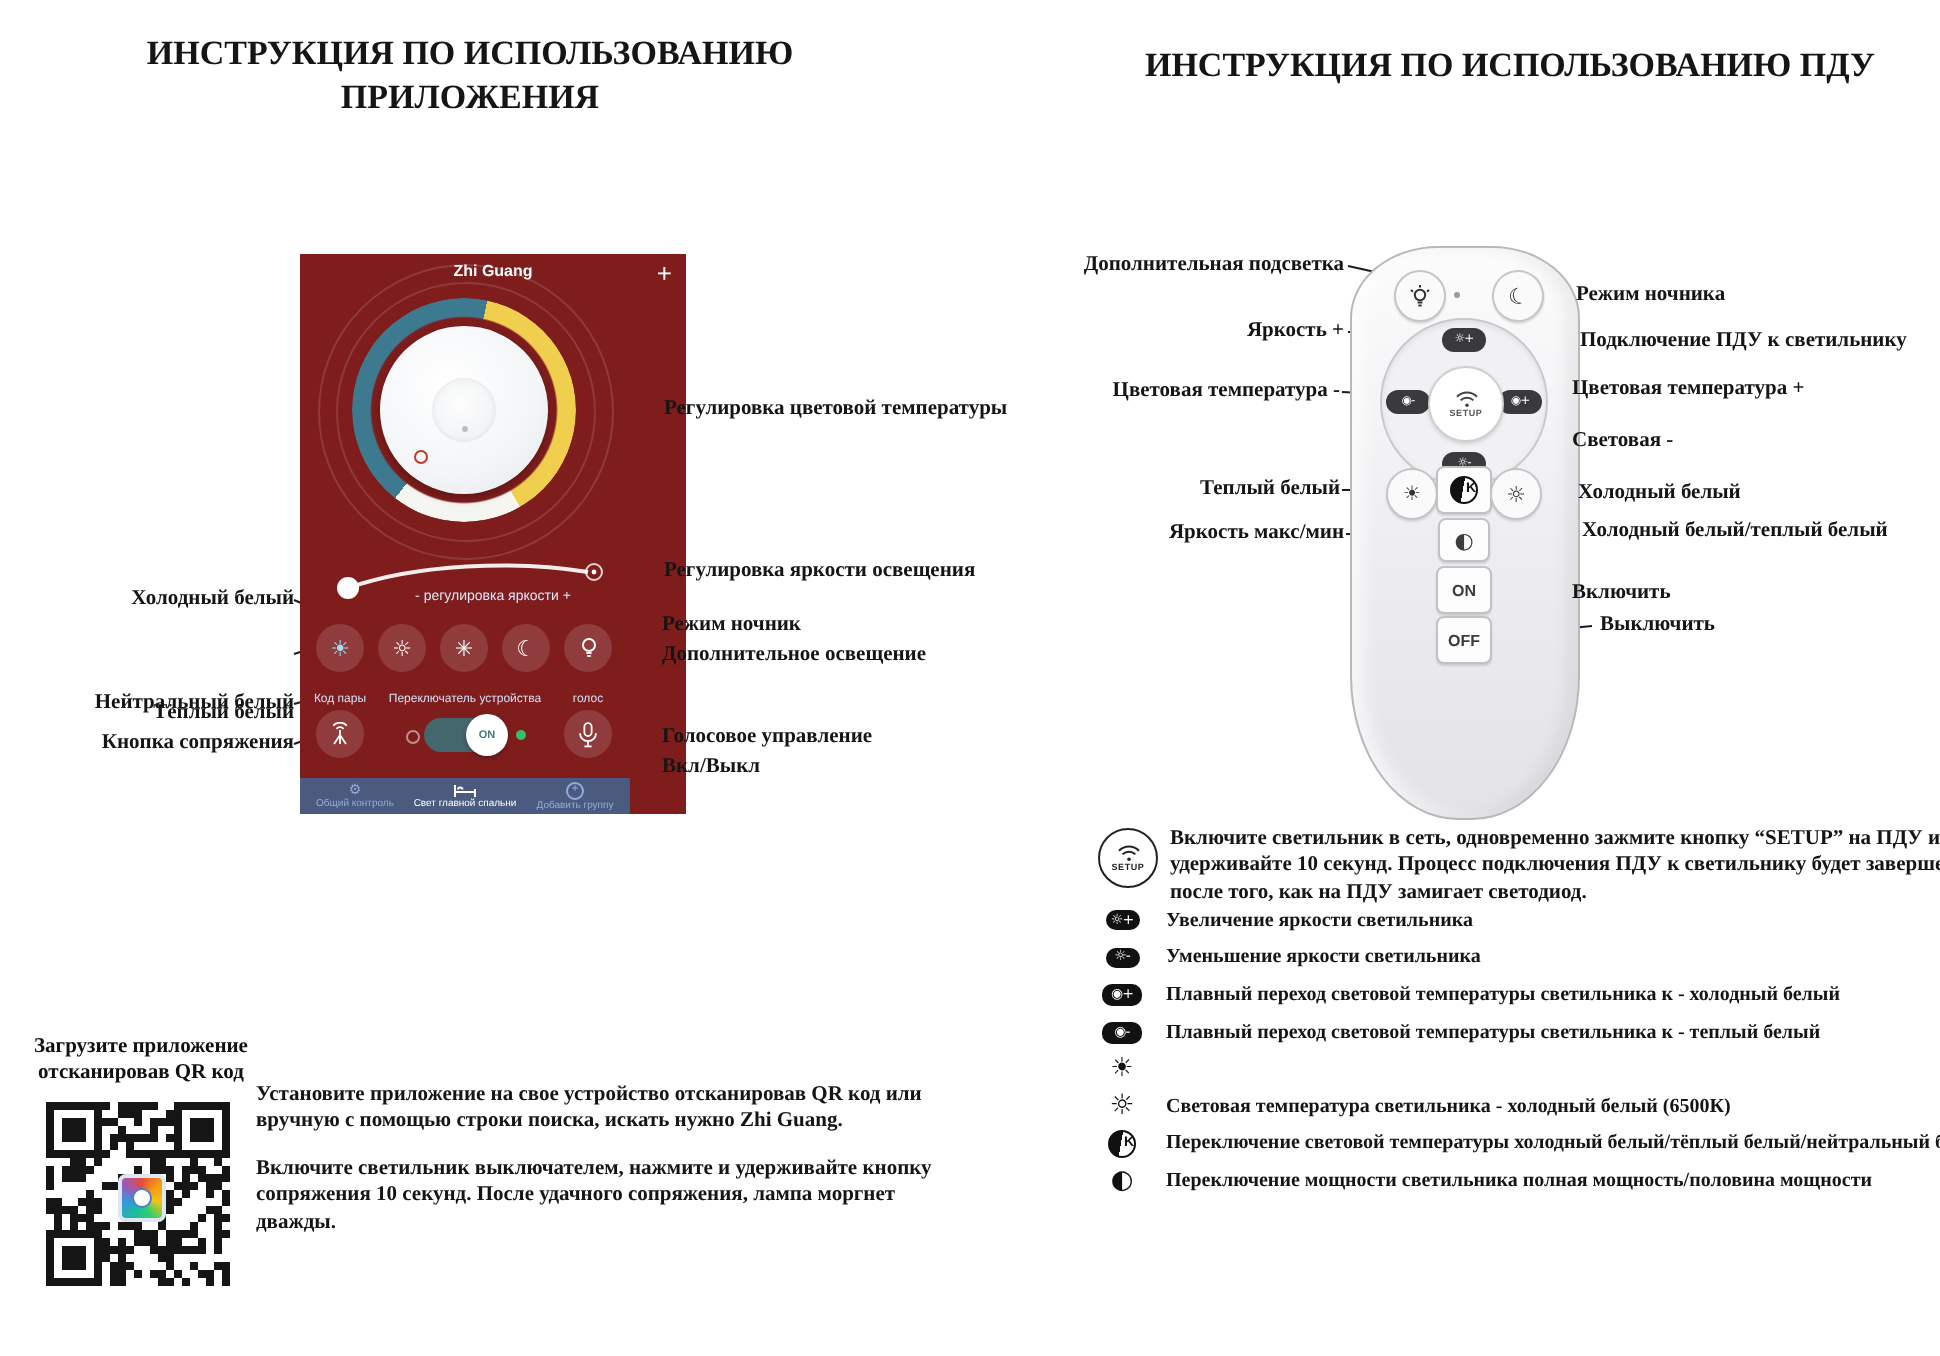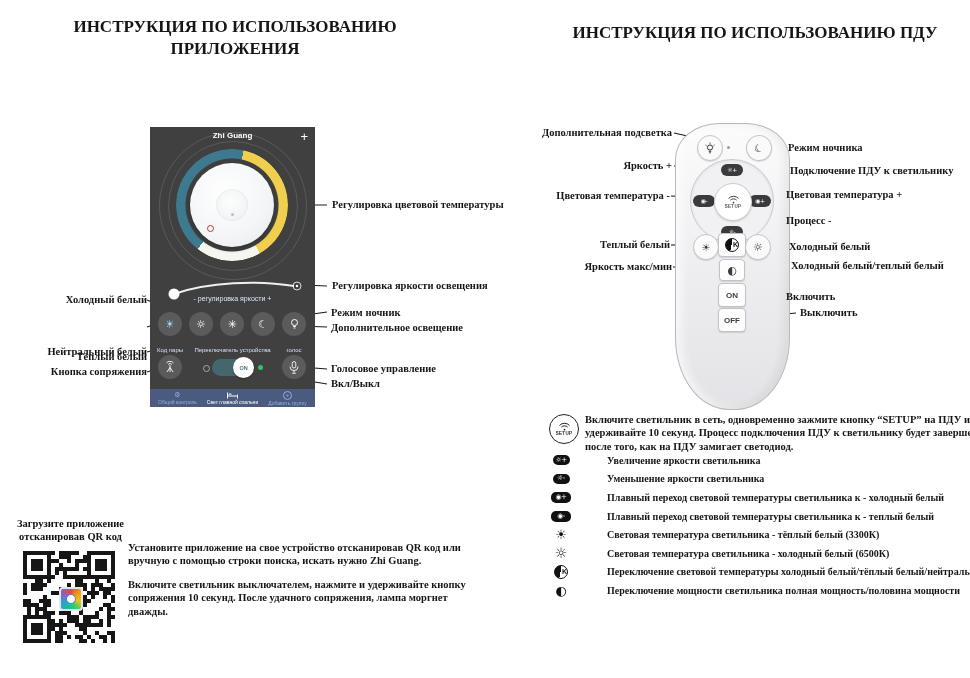--- a/index.html
+++ b/index.html
@@ -8,21 +8,21 @@
   .abs{position:absolute;}
   
   .doc-title{position:absolute;font-weight:bold;font-size:17px;line-height:1.3;text-align:center;color:#151515;}
   
   .callout{position:absolute;font-weight:bold;font-size:10.5px;line-height:1;white-space:nowrap;color:#151515;}
   .callout.ra{}
   
   #lines{position:absolute;left:0;top:0;pointer-events:none;}
   #lines line{stroke:#1c1c1c;stroke-width:1.1;}
   
-  .app{position:absolute;left:150px;top:127px;width:165px;height:280px;background:#404040;overflow:hidden;
+  .app{position:absolute;left:150px;top:127px;width:193px;height:280px;background:#7f1d1d;overflow:hidden;
        font-family:"Liberation Sans",sans-serif;}
   .app-header{position:absolute;left:0;top:4px;width:100%;text-align:center;color:#fff;font-size:8px;font-weight:bold;}
   .app-plus{position:absolute;right:7px;top:2px;color:#fff;font-size:13px;font-weight:300;}
   .dial-halo{position:absolute;border:1px solid rgba(255,255,255,.13);border-radius:50%;}
   .dial-ring{position:absolute;left:26px;top:22px;width:112px;height:112px;border-radius:50%;
      background:conic-gradient(from 0deg,#3d7a8f 0 12deg,#f0cf4e 12deg 150deg,#f5f5f2 150deg 218deg,#3d7a8f 218deg 360deg);
      -webkit-mask:radial-gradient(circle,transparent 46px,#000 47px);
      mask:radial-gradient(circle,transparent 46px,#000 47px);}
   .dial-face{position:absolute;left:40px;top:36px;width:84px;height:84px;border-radius:50%;
      background:radial-gradient(circle at 40% 35%,#ffffff 0%,#f3f5f7 60%,#e4e8ec 100%);
@@ -72,21 +72,21 @@
   .hk{width:12px;height:12px;border-radius:50%;border:1px solid #111;
      background:linear-gradient(100deg,#111 46%,#fff 46%);position:relative;}
   .hk span{position:absolute;right:0px;top:1px;font:bold 7px "Liberation Sans",sans-serif;color:#111;line-height:10px;}
   
   .note-icon{position:absolute;left:549px;top:414px;width:28px;height:28px;border:1.5px solid #222;border-radius:50%;
      display:flex;flex-direction:column;align-items:center;justify-content:center;gap:0px;background:#fff;}
   .note-text{position:absolute;left:585px;top:413px;width:402px;font-size:10.5px;font-weight:bold;line-height:1.28;color:#151515;}
   .legend{position:absolute;left:548px;top:451px;width:420px;display:flex;flex-direction:column;}
   .lrow{display:flex;align-items:center;height:18.6px;gap:9px;}
   .lico{width:26px;display:flex;align-items:center;justify-content:center;flex:0 0 26px;}
-  .ltxt{font-size:10px;font-weight:bold;white-space:nowrap;color:#151515;margin-left:24px;}
+  .ltxt{font-size:10px;font-weight:bold;white-space:nowrap;color:#151515;}
   .bpill{background:#111;color:#fff;border-radius:5px;display:flex;align-items:center;justify-content:center;
      font-size:7px;line-height:1;letter-spacing:-.5px;font-family:"DejaVu Sans",sans-serif;}
   .bpill.sm{width:17px;height:10px;}
   .bpill.lg{width:20px;height:11px;}
   .sun-f{font-size:13px;line-height:1;font-family:"DejaVu Sans",sans-serif;color:#111;}
   .sun-o{font-size:14px;line-height:1;font-family:"DejaVu Sans",sans-serif;color:#111;}
   .halfc{font-size:13px;line-height:1;font-family:"DejaVu Sans",sans-serif;color:#111;}
   
   .qr-caption{position:absolute;left:8px;top:517px;width:125px;text-align:center;font-size:10.5px;font-weight:bold;line-height:1.25;}
   .qr{position:absolute;left:23px;top:551px;width:92px;height:92px;background:#fff;}
@@ -272,21 +272,21 @@
 
   <div class="callout ra" style="right:298px;top:128px;">Дополнительная подсветка</div>
   <div class="callout ra" style="right:298px;top:161px;">Яркость +</div>
   <div class="callout ra" style="right:300px;top:191px;">Цветовая температура -</div>
   <div class="callout ra" style="right:300px;top:240px;">Теплый белый</div>
   <div class="callout ra" style="right:298px;top:262px;">Яркость макс/мин</div>
 
   <div class="callout" style="left:788px;top:143px;">Режим ночника</div>
   <div class="callout" style="left:790px;top:166px;">Подключение ПДУ к светильнику</div>
   <div class="callout" style="left:786px;top:190px;">Цветовая температура +</div>
-  <div class="callout" style="left:786px;top:216px;">Процесс -</div>
+  <div class="callout" style="left:786px;top:216px;">Световая -</div>
   <div class="callout" style="left:789px;top:242px;">Холодный белый</div>
   <div class="callout" style="left:791px;top:261px;">Холодный белый/теплый белый</div>
   <div class="callout" style="left:786px;top:292px;">Включить</div>
   <div class="callout" style="left:800px;top:308px;">Выключить</div>
 
   <div class="note-icon">
     <svg width="13" height="9" viewBox="0 0 13 9" fill="none" stroke="#222" stroke-width="1">
       <path d="M1.5 3.4 a7 7 0 0 1 10 0 M3.3 5.2 a4.5 4.5 0 0 1 6.4 0"></path>
         <circle cx="6.5" cy="7.6" r="0.9" fill="#222" stroke="none"></circle>
     </svg>
@@ -314,21 +314,20 @@
       <span class="ltxt">Плавный переход световой температуры светильника к - холодный белый</span>
     </div>
     <div class="lrow">
       <span class="lico">
           <span class="bpill lg">◉-</span>
         </span>
       <span class="ltxt">Плавный переход световой температуры светильника к - теплый белый</span>
     </div>
     <div class="lrow">
       <span class="lico sun-f">☀</span>
-      <span class="ltxt">Световая температура светильника - тёплый белый (3300К)</span>
     </div>
     <div class="lrow">
       <span class="lico sun-o">☼</span>
       <span class="ltxt">Световая температура светильника - холодный белый (6500К)</span>
     </div>
     <div class="lrow">
       <span class="lico">
           <span class="hk">
             <span>K</span>
           </span>

